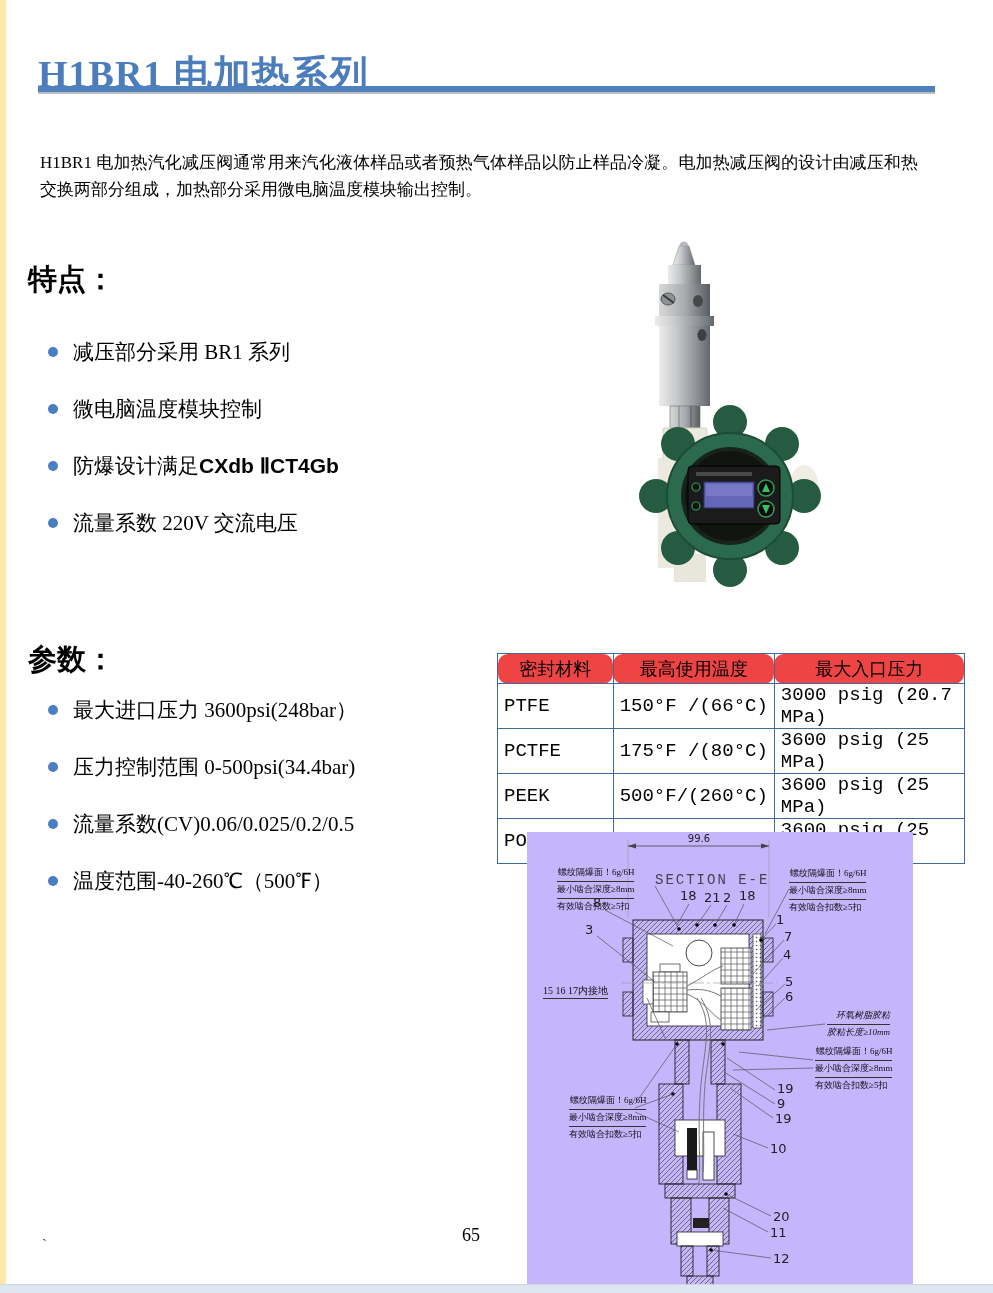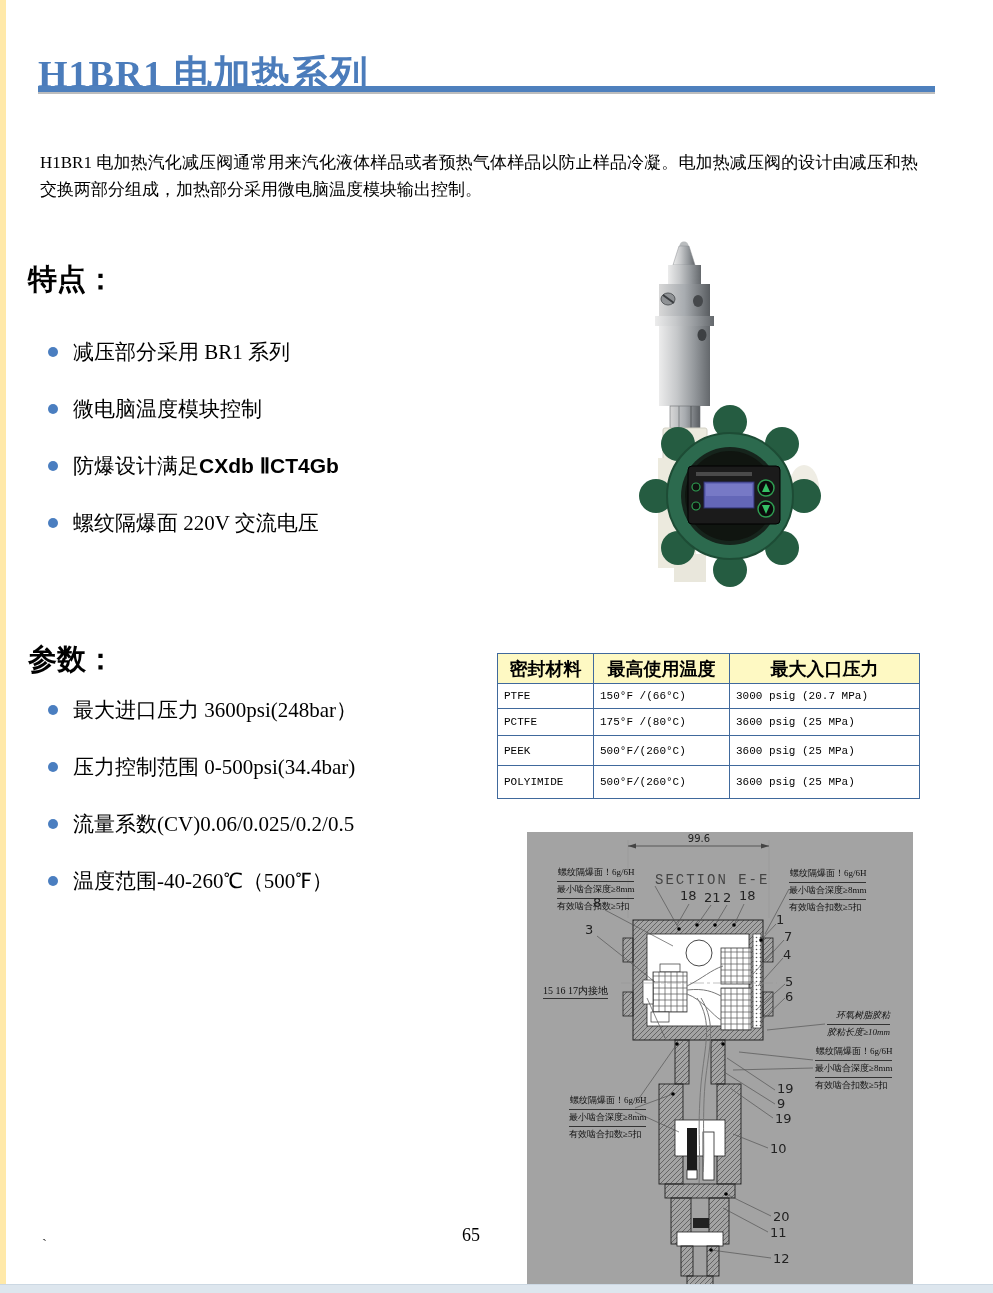--- a/index.html
+++ b/index.html
@@ -20,29 +20,29 @@
   .h2-params{left:28px;top:616px;}
   .bullet-list{position:absolute;}
   .features-list{left:48px;top:336px;width:560px;}
   .params-list{left:48px;top:694px;width:470px;}
   .bullet-item{display:flex;align-items:center;height:31px;margin-bottom:26px;font-size:21px;white-space:nowrap;}
   .dot{width:10px;height:10px;border-radius:50%;background:#4a7ec0;margin-right:15px;flex:none;}
   .bullet-item b{font-family:"Liberation Sans",sans-serif;font-weight:bold;}
   
   .spec-table{position:absolute;left:497px;top:653px;border-collapse:collapse;table-layout:fixed;background:#fff;}
   .spec-table th,.spec-table td{border:1px solid #40699c;padding:0 6px;vertical-align:middle;}
-  .spec-table th{background:#fef9c3;font-size:18px;font-weight:bold;height:29px;text-align:center;}
-  .spec-table td{font-family:"Liberation Mono",monospace;font-size:11px;margin-top:48px;}
+  .spec-table th{background:#ef4444;font-size:18px;font-weight:normal;height:29px;text-align:center;border-radius:10px;}
+  .spec-table td{font-family:"Liberation Mono",monospace;font-size:19px;margin-top:48px;}
   .col-mat{width:96px;} .col-temp{width:136px;} .col-press{width:190px;}
   .td-temp{text-align:left;}
   .r1{height:25px;} .r2{height:27px;} .r3{height:30px;} .r4{height:33px;}
   
   .photo{position:absolute;left:618px;top:238px;width:290px;height:352px;}
   
-  .draw-panel{position:absolute;left:527px;top:832px;width:386px;height:453px;background:#a3a3a3;}
+  .draw-panel{position:absolute;left:527px;top:832px;width:386px;height:453px;background:#c4b5fd;}
   .draw-panel svg{position:absolute;left:0;top:0;}
   .note{position:absolute;font-size:9px;line-height:1.75;color:#111;white-space:nowrap;}
   .note .u{border-bottom:0.5px solid #333;text-align:right;}
   .sec-title{position:absolute;font-family:"Liberation Mono",monospace;font-size:14px;letter-spacing:2px;color:#444;white-space:nowrap;}
   .dim{position:absolute;font-family:"DejaVu Sans",sans-serif;font-size:10px;color:#222;}
   .co{position:absolute;font-family:"DejaVu Sans",sans-serif;font-size:13px;color:#222;white-space:nowrap;}
   .ground-note{position:absolute;font-size:10px;color:#111;border-bottom:0.5px solid #333;white-space:nowrap;}
   .page-number{position:absolute;left:462px;top:1225px;font-size:18px;}
   .stray-mark{position:absolute;left:42px;top:1236px;font-size:15px;color:#333;}
 </style>
@@ -67,21 +67,21 @@
     <span class="dot"></span>
     <span>微电脑温度模块控制</span>
   </div>
   <div class="bullet-item">
     <span class="dot"></span>
     <span>防爆设计满足 </span>
       <b>CXdb  ⅡCT4Gb</b>
   </div>
   <div class="bullet-item">
     <span class="dot"></span>
-    <span>螺纹隔爆面 220V 交流电压</span>
+    <span>流量系数 220V 交流电压</span>
   </div>
 </div>
 
 <div class="photo">
   <svg width="290" height="352" viewBox="0 0 290 352">
     <defs>
       <linearGradient id="metal" x1="0" y1="0" x2="1" y2="0">
         <stop offset="0" stop-color="#ececec"></stop>
           <stop offset="0.35" stop-color="#c6c8ca"></stop>
         <stop offset="0.7" stop-color="#93979b"></stop>

